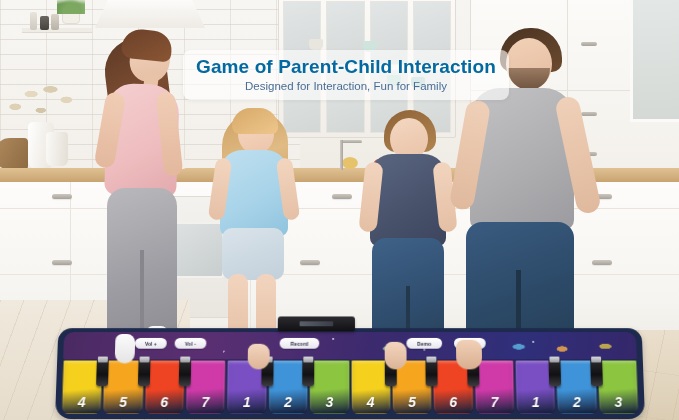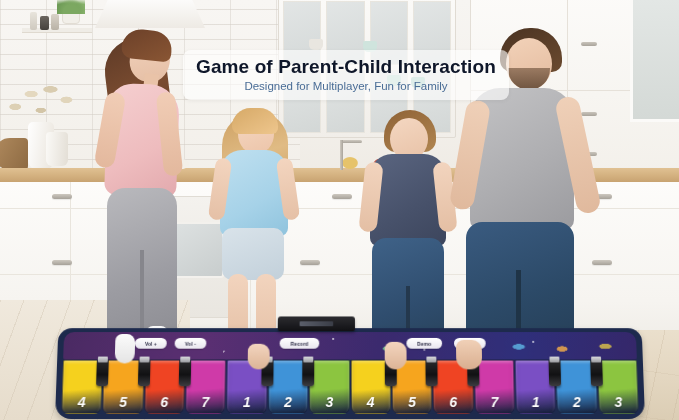--- a/index.html
+++ b/index.html
@@ -260,21 +260,21 @@
 
   
   .banner{
     position:absolute;left:183px;top:50px;width:326px;height:50px;
     background:rgba(255,255,255,.62);
     border-radius:8px;
     box-shadow:0 1px 4px rgba(0,0,0,.06);
     display:flex;flex-direction:column;align-items:center;justify-content:center;
   }
   .banner-title{
-    font-size:19px;font-weight:bold;color:#0f172a;letter-spacing:.1px;
+    font-size:19px;font-weight:bold;color:#0369a1;letter-spacing:.1px;
     white-space:nowrap;line-height:1;margin-bottom:5px;
   }
   .banner-sub{
     font-size:11.5px;color:#4a6d96;white-space:nowrap;line-height:1;
   }
 
   
   .mat{
     position:absolute;left:55px;top:327px;width:590px;height:92px;
     transform:perspective(420px) rotateX(3deg);
@@ -484,21 +484,21 @@
     <div class="torso dad-top"></div>
     <div class="limb dad-armL"></div>
     <div class="limb dad-armR"></div>
     <div class="limb dad-jeans"></div>
     <div class="limb dad-legsplit"></div>
     <div class="limb dad-foot"></div>
   </div>
 
   <div class="banner">
     <div class="banner-title">Game of Parent-Child Interaction</div>
-    <div class="banner-sub">Designed for Multiplayer, Fun for Family</div>
+    <div class="banner-sub">Designed for Interaction, Fun for Family</div>
   </div>
 
   <div class="mat">
     <div class="mat-body"></div>
 
     <div class="mat-strip">
       <div class="strip-icons"></div>
     </div>
 
     <div class="mat-btn btn-volup">Vol +</div>

